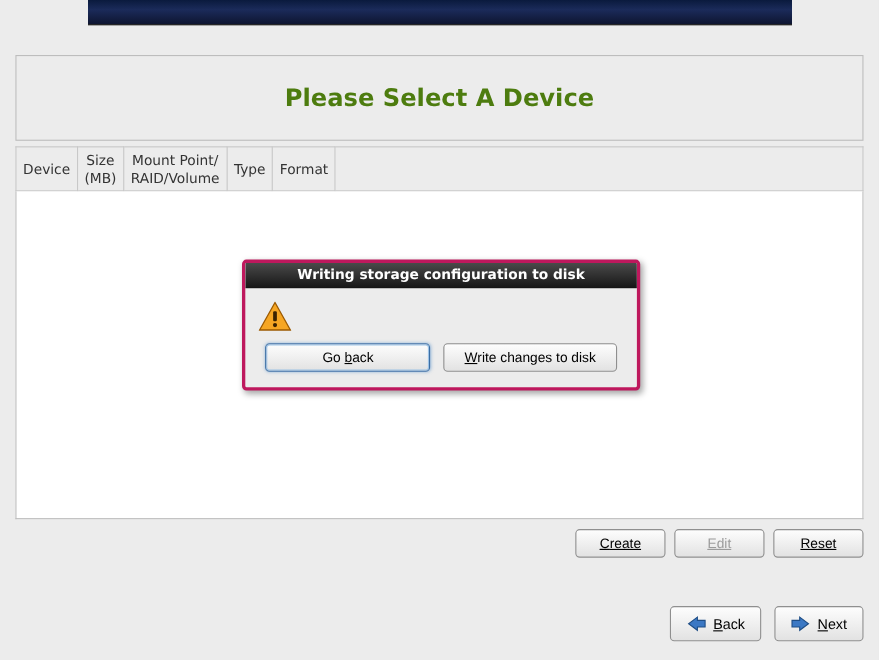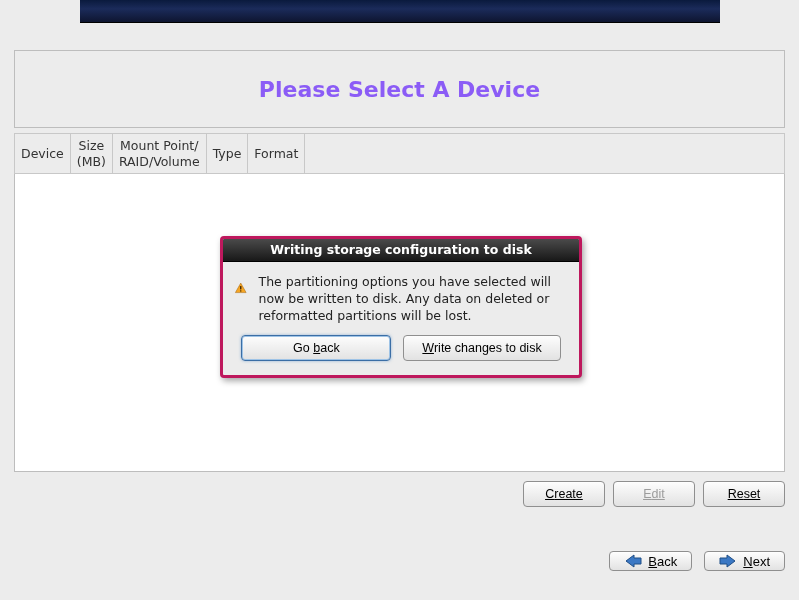--- a/index.html
+++ b/index.html
@@ -24,21 +24,21 @@
   border: 1px solid #bdbdbd;
   background: #ececec;
   height: 78px;
   display: flex;
   align-items: center;
   justify-content: center;
 }
 .title-panel h1 {
   font-size: 22px;
   font-weight: bold;
-  color: #8b5cf6;
+  color: #4d7c0f;
 }
 .table-wrap {
   margin: 5px 14px 0 14px;
 }
 table.dev {
   width: 100%;
   border-collapse: collapse;
   font-size: 12.5px;
 }
 table.dev th {
@@ -83,21 +83,21 @@
   cursor: default;
 }
 .btn .ul { text-decoration: underline; }
 .nav-row {
   margin: 44px 14px 0 14px;
   display: flex;
   justify-content: flex-end;
   gap: 12px;
 }
 .nav-btn {
-  height: 20px;
+  height: 32px;
   padding: 0 14px;
   background: linear-gradient(to bottom, #fdfdfd, #e2e2e2);
   border: 1px solid #8f8f8f;
   border-radius: 4px;
   font-size: 13px;
   display: inline-flex;
   align-items: center;
   gap: 6px;
   cursor: pointer;
   box-shadow: 0 1px 0 rgba(255,255,255,0.5) inset;
@@ -207,19 +207,18 @@
 </div>
 
 <div class="dialog">
   <div class="dialog-title">Writing storage configuration to disk</div>
   <div class="dialog-body">
     <svg width="30" height="28" viewBox="0 0 30 28">
       <path d="M15 1 L29 26 L1 26 Z" fill="#f6a623" stroke="#9c5a00" stroke-width="1.2"></path>
       <rect x="13.3" y="9" width="3.4" height="9" rx="1.2" fill="#3a2200"></rect>
       <circle cx="15" cy="21.5" r="1.9" fill="#3a2200"></circle>
     </svg>
-    <div class="msg">The partitioning options you have selected will now be written to disk.  Any data on deleted or reformatted partitions will be lost.</div>
   </div>
   <div class="dialog-actions">
     <button class="dlg-btn default">Go <span class="ul">b</span><span>ack</span></button>
     <button class="dlg-btn"><span class="ul">W</span><span>rite changes to disk</span></button>
   </div>
 </div>
 
 </body></html>

